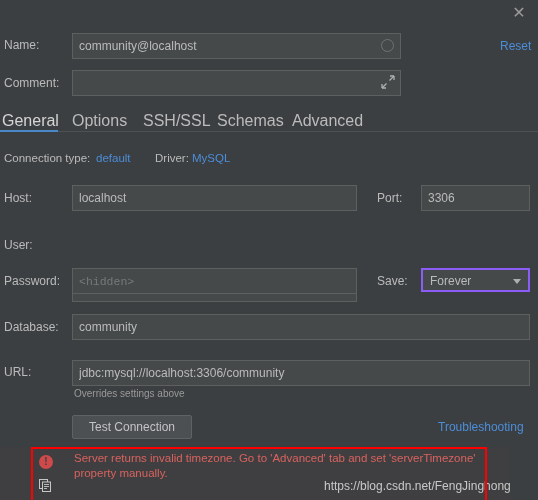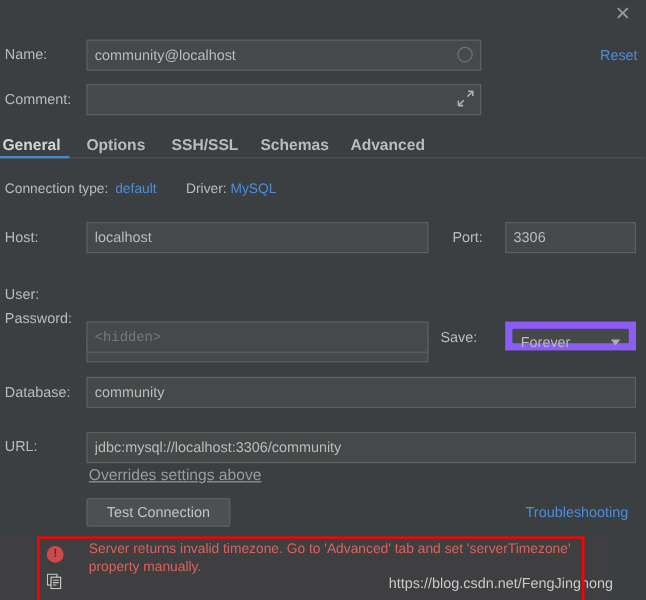--- a/index.html
+++ b/index.html
@@ -77,45 +77,44 @@
   }
 
   
   .tabs {
     position: absolute; top: 108px; left: 0;
     width: 538px; height: 28px;
   }
   .tab {
     position: absolute; top: 0;
     height: 26px;
-    font-size: 13px;
+    font-size: 16px;
     color: #BBBBBB;
     line-height: 26px;
     white-space: nowrap;
     cursor: pointer;
-    font-weight: bold;
   }
   .tab.active { color: #D5D5D5; }
   .tab-underline {
     position: absolute;
     top: 130px; left: 0;
     height: 2px;
     background: #4A88C7;
   }
   .tab-rule {
     position: absolute; top: 131px; left: 58px;
     width: 480px; height: 1px;
     background: #4E5153;
   }
 
   
   .dropdown {
     position: absolute;
     background: #45494A;
-    border: 6px solid #8b5cf6;
+    border: 2px solid #8b5cf6;
     cursor: pointer;
   }
   .dropdown .dd-text {
     position: absolute; left: 7px; top: 0;
     line-height: 22px;
     font-size: 12px;
     color: #BBBBBB;
     white-space: nowrap;
   }
   .dropdown .dd-arrow {
@@ -135,24 +134,23 @@
     color: #C3C3C3;
     font-family: "Liberation Sans", sans-serif;
     font-size: 12px;
     text-align: center;
     cursor: pointer;
   }
 
   
   .hint {
     position: absolute;
-    font-size: 13px;
+    font-size: 10px;
     color: #9A9A9A;
     white-space: nowrap;
-    text-decoration: underline;
   }
 
   
   .error-banner {
     position: absolute;
     left: 0; top: 447px;
     width: 510px; height: 53px;
     background: #3F3F41;
   }
   .error-icon {
@@ -242,23 +240,23 @@
   <div class="link" style="left:192px; top:152px; font-size:11.5px;">MySQL</div>
 
   <div class="lbl" style="left:4px; top:191px;">Host:</div>
   <input class="field" style="left: 72px; top: 185px; width: 285px; height: 24px;" value="localhost">
   <div class="lbl" style="left:377px; top:191px;">Port:</div>
   <input class="field" style="left: 421px; top: 185px; width: 109px; height: 24px;" value="3306">
 
   <div class="lbl" style="left:4px; top:238px;">User:</div>
   <input class="field" style="left: 72px; top: 232px; width: 285px; height: 24px; margin-top: 44px;" value="root">
 
-  <div class="lbl" style="left:4px; top:258px;">Password:</div>
+  <div class="lbl" style="left:4px; top:274px;">Password:</div>
   <input class="field mono" type="text" style="left: 72px; top: 268px; width: 285px; height: 24px;" placeholder="&lt;hidden&gt;">
-  <div class="lbl" style="left:367px; top:274px;">Save:</div>
+  <div class="lbl" style="left:377px; top:274px;">Save:</div>
   <div class="dropdown" style="left:421px; top:268px; width:109px; height:24px;">
     <span class="dd-text">Forever</span>
     <span class="dd-arrow"></span>
   </div>
 
   <div class="lbl" style="left:4px; top:320px;">Database:</div>
   <input class="field" style="left: 72px; top: 314px; width: 458px; height: 24px;" value="community">
 
   <div class="lbl" style="left:4px; top:365px;">URL:</div>
   <input class="field" style="left: 72px; top: 360px; width: 458px; height: 24px;" value="jdbc:mysql://localhost:3306/community">

